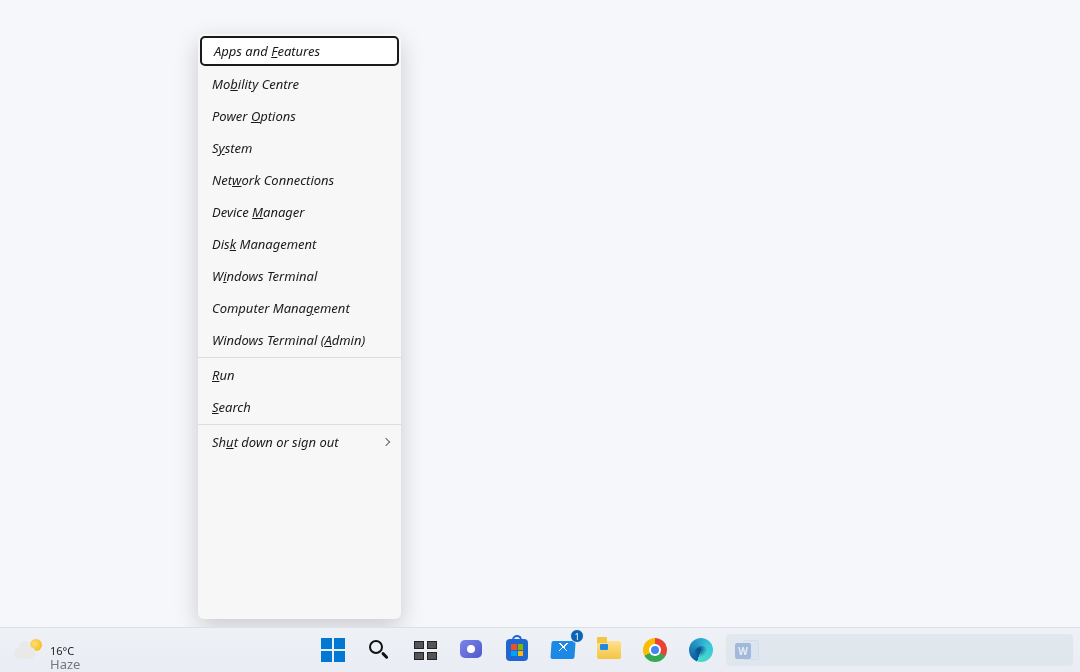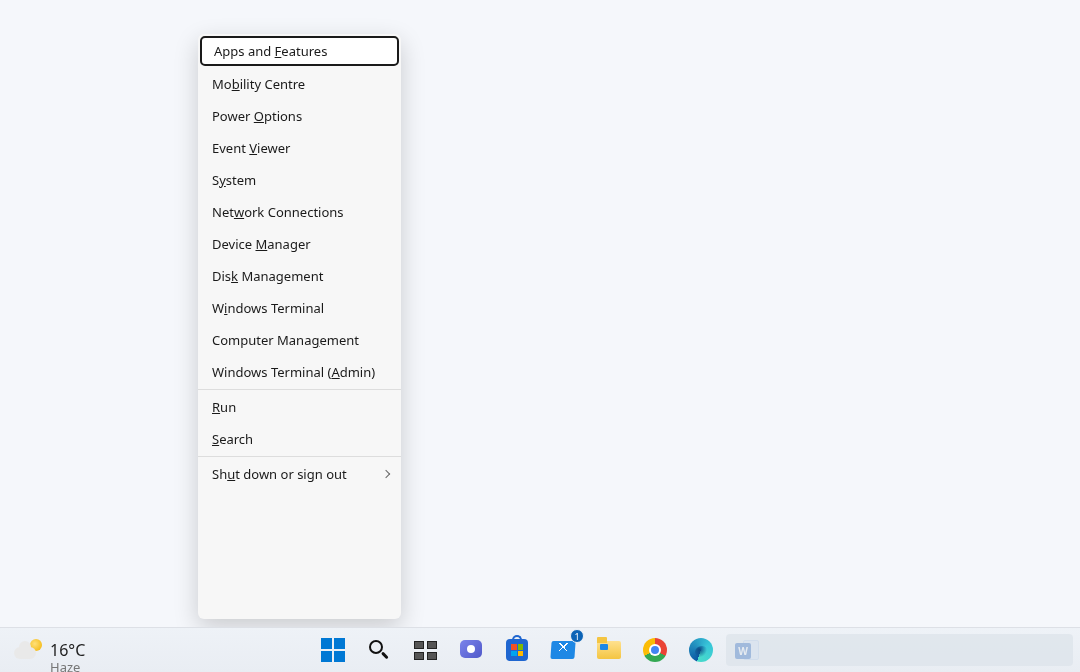--- a/index.html
+++ b/index.html
@@ -23,20 +23,21 @@
   .ctxitem {
     padding: 0 14px;
     height: 32px;
     display: flex;
     align-items: center;
     font-size: 13px;
     color: #1a1a1a;
     cursor: default;
     position: relative;
     white-space: nowrap;
+    font-style: italic;
   }
   .ctxitem.first {
     margin: 2px;
     height: 30px;
     border: 2px solid #1a1a1a;
     border-radius: 5px;
     background: #fff;
     padding: 0 12px;
   }
   .ctxitem .label { pointer-events: none; }
@@ -85,21 +86,21 @@
   .weather .cloud::before {
     content: ""; position: absolute; left: 5px; top: -6px;
     width: 12px; height: 12px; background: #e9e9e9; border-radius: 50%;
   }
   .weather .sun {
     position: absolute; right: 0; top: 0;
     width: 12px; height: 12px; border-radius: 50%;
     background: radial-gradient(circle at 40% 40%, #ffe079, #f2b200);
   }
   .weather .txt { display: flex; flex-direction: column; line-height: 1.1; }
-  .weather .temp { font-size: 16px; color: #222; margin-top: 16px; }
+  .weather .temp { font-size: 11px; color: #222; margin-top: 16px; }
   .weather .cond { font-size: 13px; color: #777; }
 
   .tbicons {
     position: absolute;
     left: 50%;
     transform: translateX(-50%);
     display: flex;
     align-items: center;
     gap: 20px;
     height: 100%;
@@ -188,23 +189,20 @@
     <div class="ctxitem first">
       <span class="label">Apps and <span class="mn">F</span>eatures</span>
     </div>
     <div class="ctxitem">
       <span class="label">Mo<span class="mn">b</span>ility Centre</span>
     </div>
     <div class="ctxitem">
       <span class="label">Power <span class="mn">O</span>ptions</span>
     </div>
     <div class="ctxitem">
-      <span class="label">Event <span class="mn">V</span>iewer</span>
-    </div>
-    <div class="ctxitem">
       <span class="label">S<span class="mn">y</span>stem</span>
     </div>
     <div class="ctxitem">
       <span class="label">Net<span class="mn">w</span>ork Connections</span>
     </div>
     <div class="ctxitem">
       <span class="label">Device <span class="mn">M</span>anager</span>
     </div>
     <div class="ctxitem">
       <span class="label">Dis<span class="mn">k</span> Management</span>

